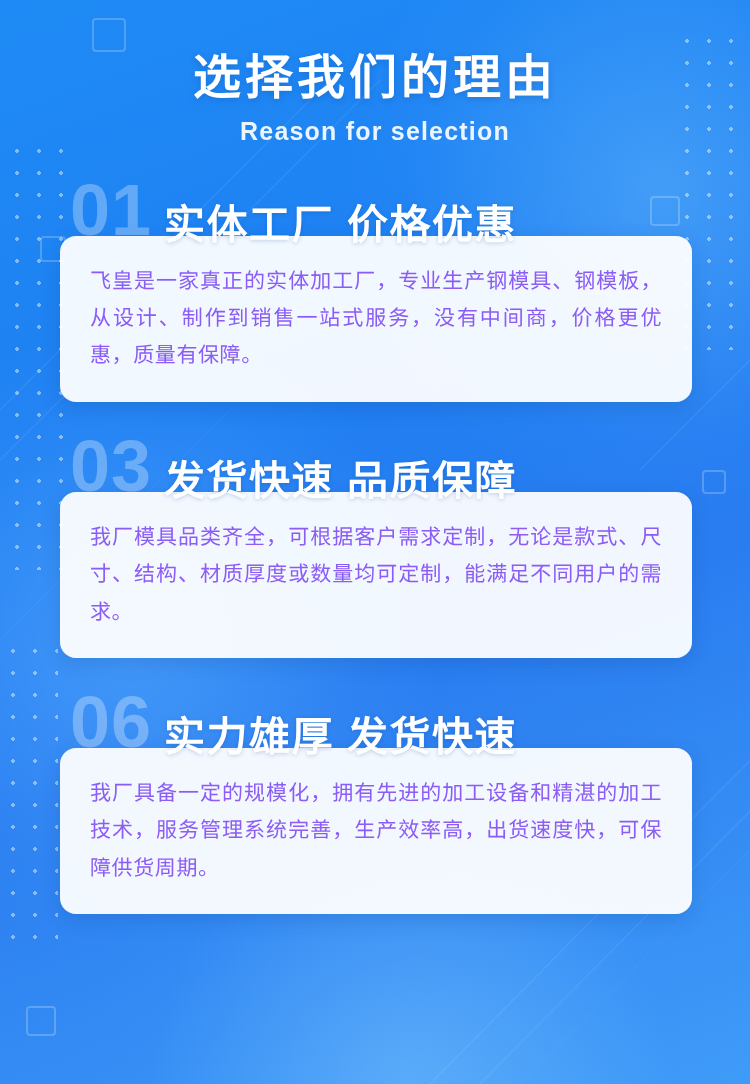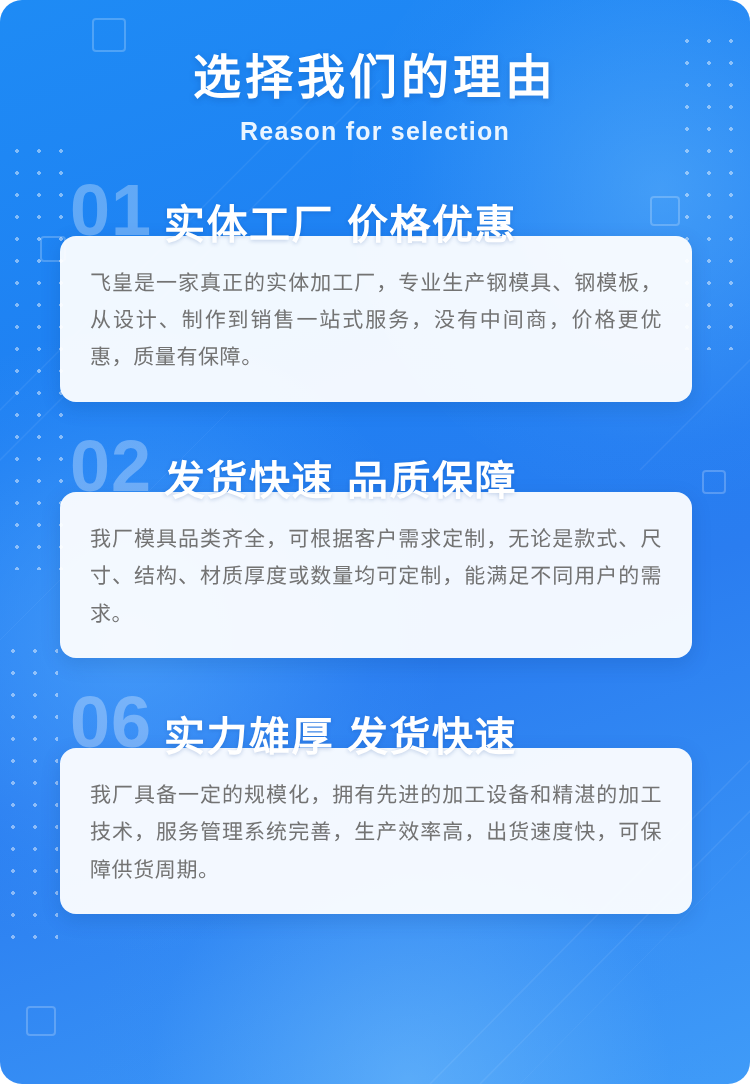--- a/index.html
+++ b/index.html
@@ -14,21 +14,20 @@
     overflow: hidden;
   }
 
   .page {
     position: relative;
     width: 750px;
     height: 1084px;
     background:
       linear-gradient(160deg, #1e8bf5 0%, #1f7ff2 35%, #2a7df0 60%, #3f9bf8 100%);
     overflow: hidden;
-    border-radius: 22px;
   }
 
   
   .bg-layer {
     position: absolute;
     inset: 0;
     pointer-events: none;
   }
   .bg-glow-1 {
     position: absolute;
@@ -168,23 +167,24 @@
     background: rgba(255,255,255,0.94);
     border-radius: 16px;
     padding: 28px 30px 26px 30px;
     box-shadow: 0 6px 20px rgba(8,52,120,0.16);
     z-index: 1;
   }
   .reason-text {
     margin: 0;
     font-size: 21px;
     line-height: 1.78;
-    color: #737373;
+    color: #8b5cf6;
     letter-spacing: 0.6px;
     text-align: justify;
+    font-family: Liberation Mono, monospace;
   }
 
   .bottom-space {
     height: 40px;
   }
 </style>
 </head>
 <body>
 
 <div class="page">
@@ -231,21 +231,21 @@
         <span class="reason-num">01</span>
         <span class="reason-title">实体工厂 价格优惠</span>
       </div>
       <div class="reason-card">
         <p class="reason-text">飞皇是一家真正的实体加工厂，专业生产钢模具、钢模板，从设计、制作到销售一站式服务，没有中间商，价格更优惠，质量有保障。</p>
       </div>
     </div>
 
     <div class="reason">
       <div class="reason-head">
-        <span class="reason-num">02</span>
+        <span class="reason-num">03</span>
         <span class="reason-title">发货快速 品质保障</span>
       </div>
       <div class="reason-card">
         <p class="reason-text">我厂模具品类齐全，可根据客户需求定制，无论是款式、尺寸、结构、材质厚度或数量均可定制，能满足不同用户的需求。</p>
       </div>
     </div>
 
     <div class="reason">
       <div class="reason-head">
         <span class="reason-num">06</span>

